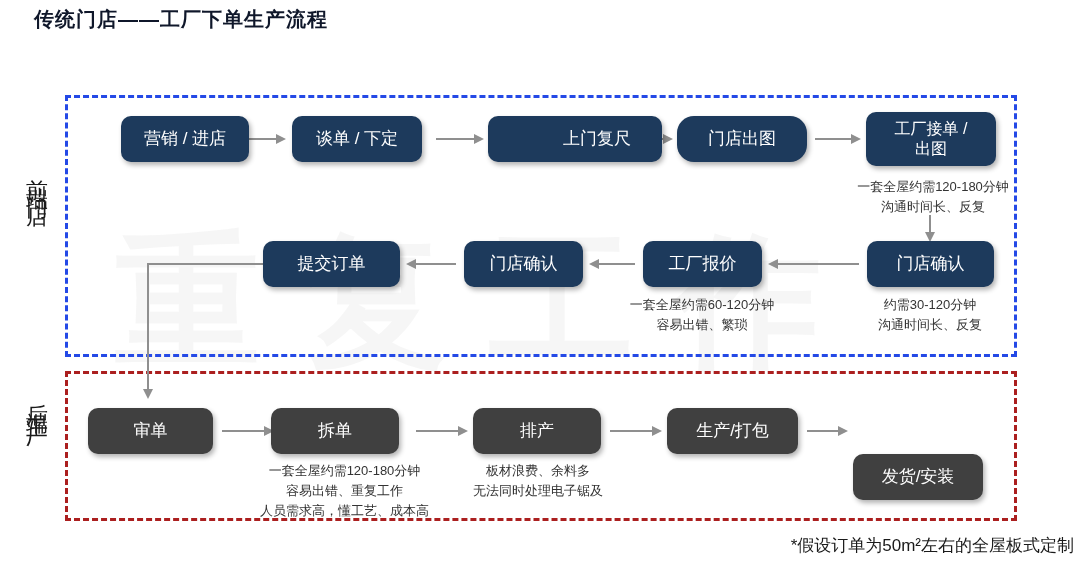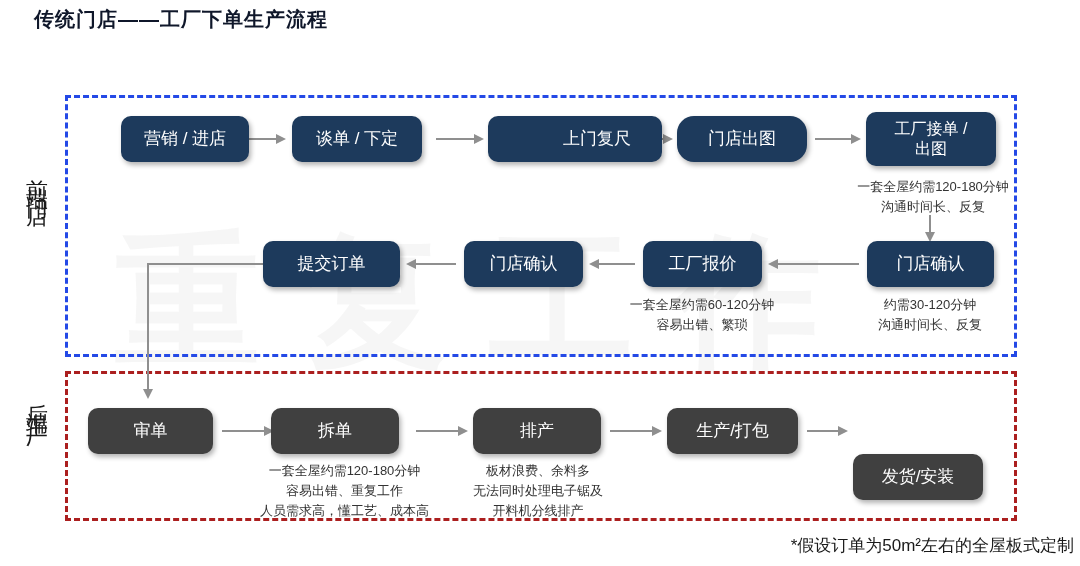--- a/index.html
+++ b/index.html
@@ -120,18 +120,17 @@
   <div class="arrow-r" style="left:807px; top:430px; width:39px;"></div>
 
   <div class="note" style="left:242px; top:461px; width:205px;">
     <div>一套全屋约需120-180分钟</div>
     <div>容易出错、重复工作</div>
     <div>人员需求高，懂工艺、成本高</div>
   </div>
   <div class="note" style="left:448px; top:461px; width:180px;">
     <div>板材浪费、余料多</div>
     <div>无法同时处理电子锯及</div>
-    <div>开料机分线排产</div>
   </div>
 
   <div class="footnote">*假设订单为50m²左右的全屋板式定制</div>
 
 </div>
 
 </body></html>

